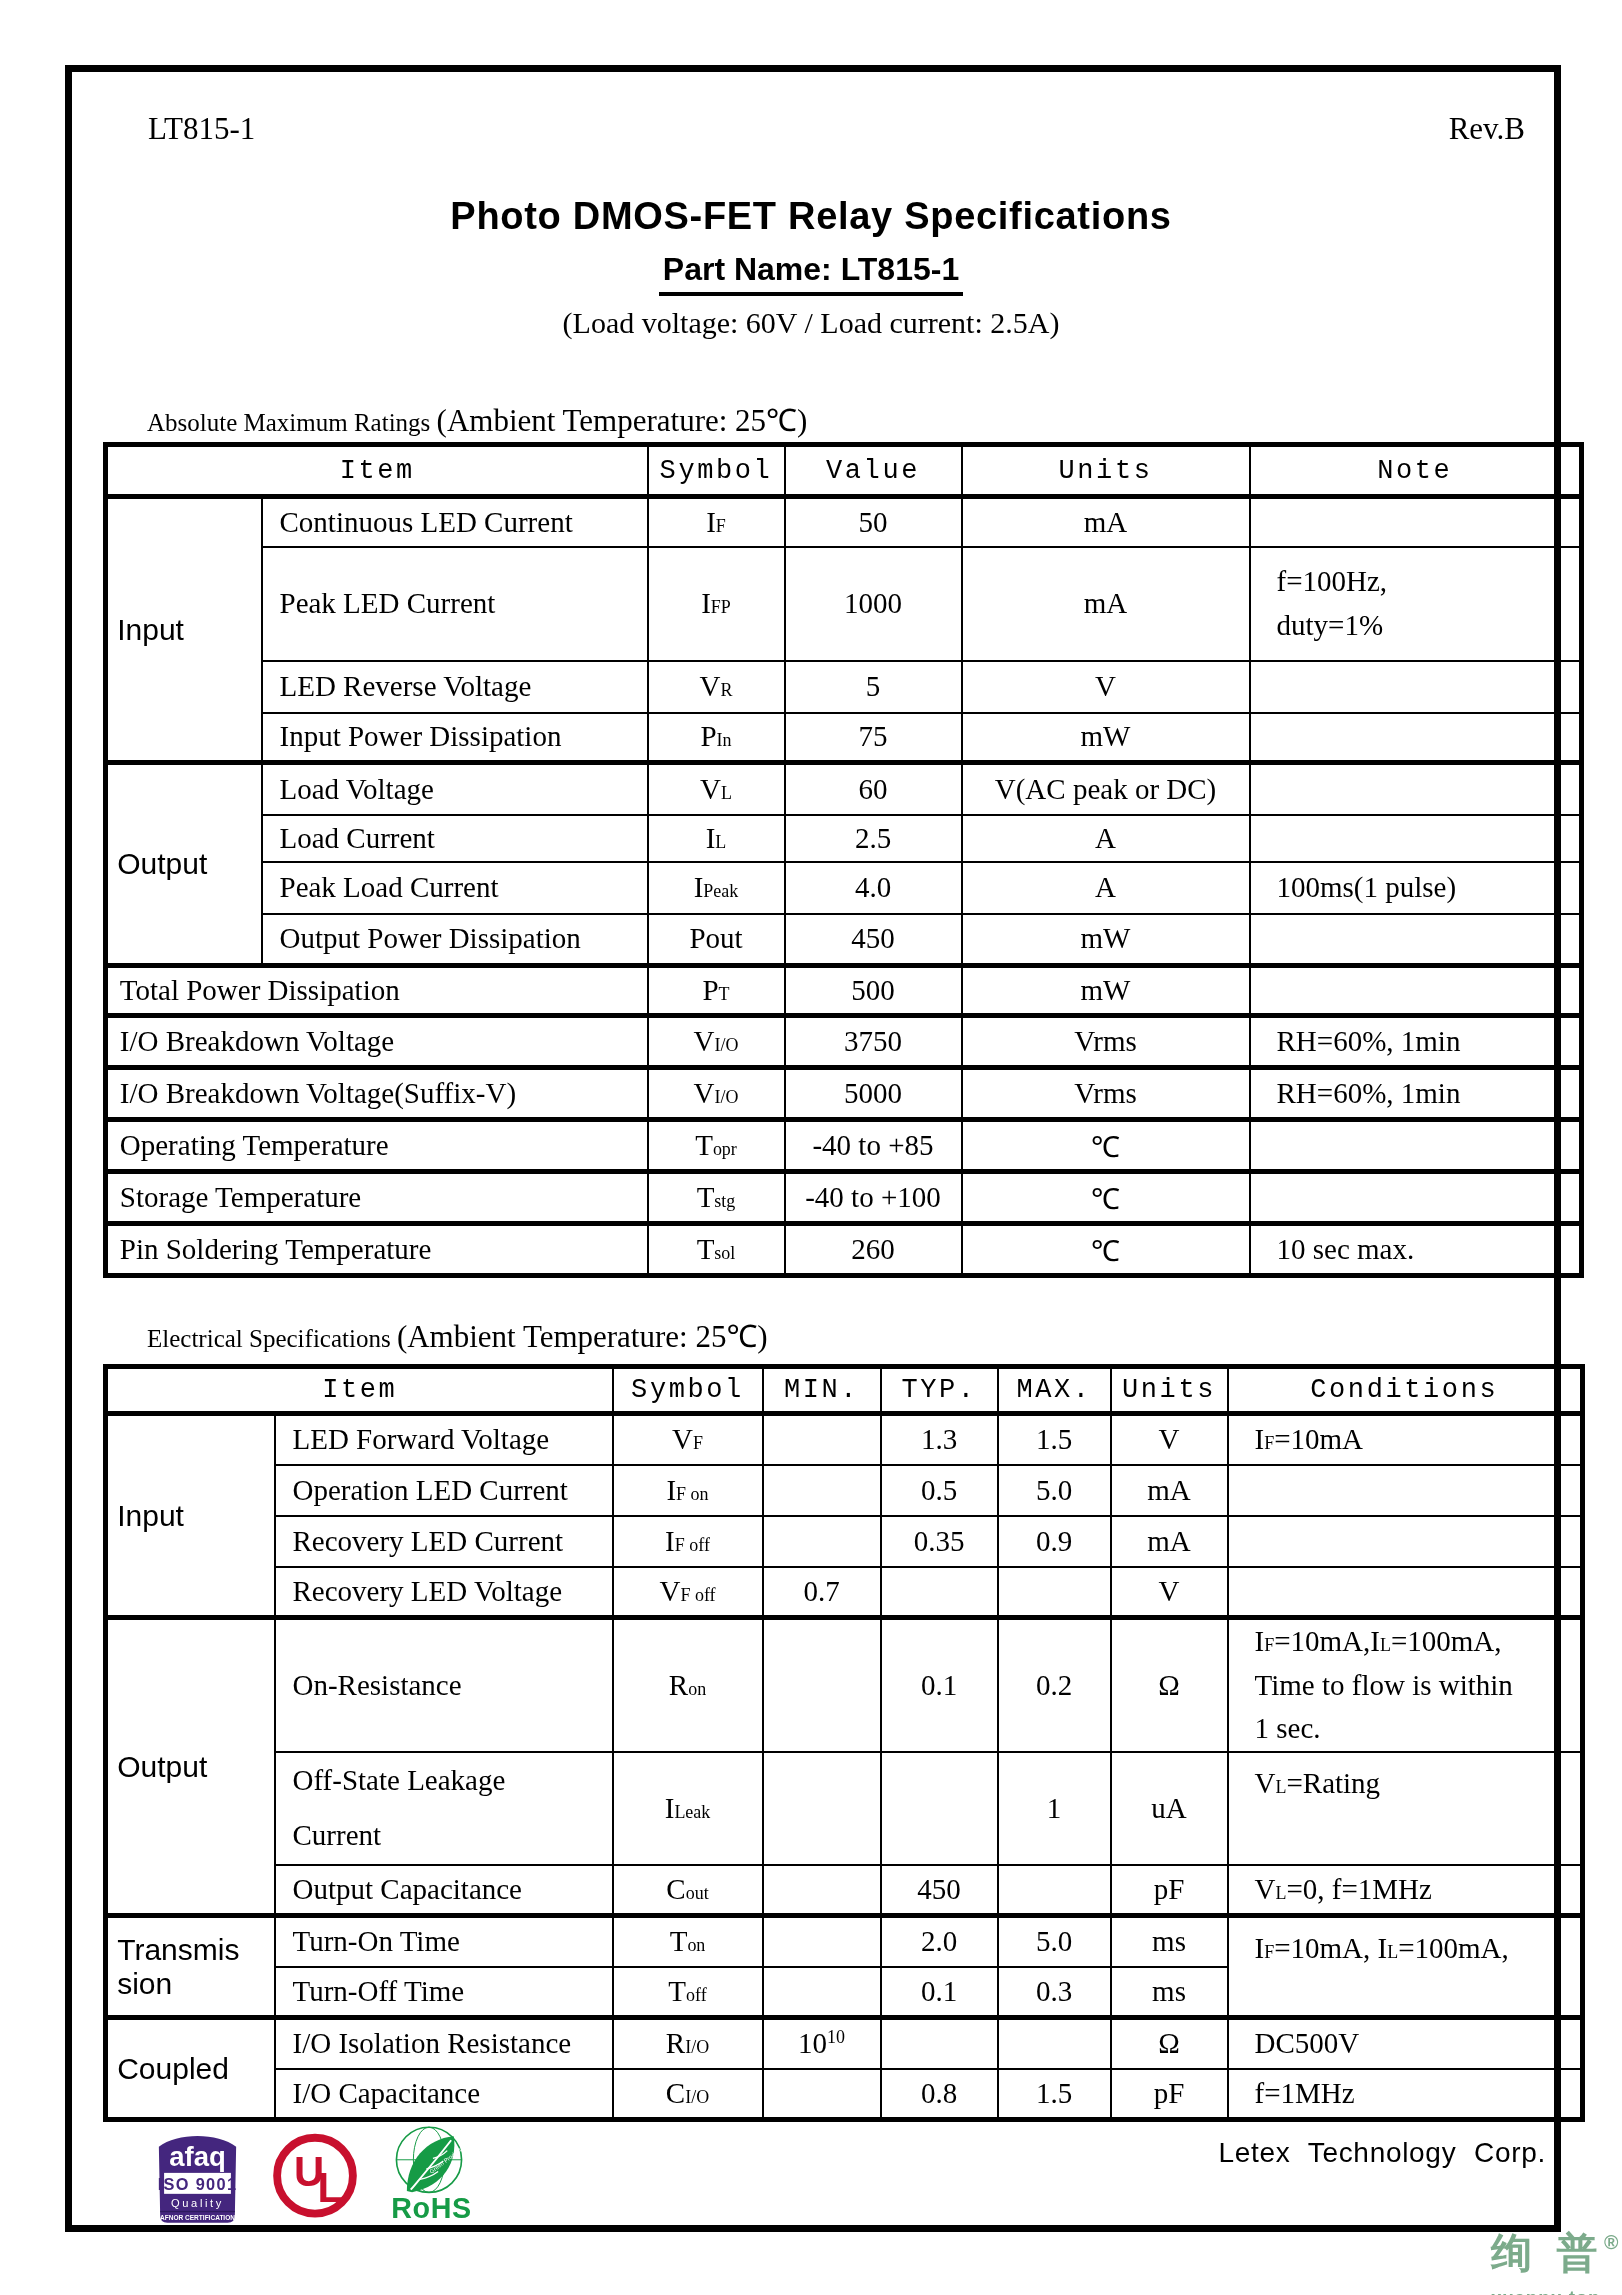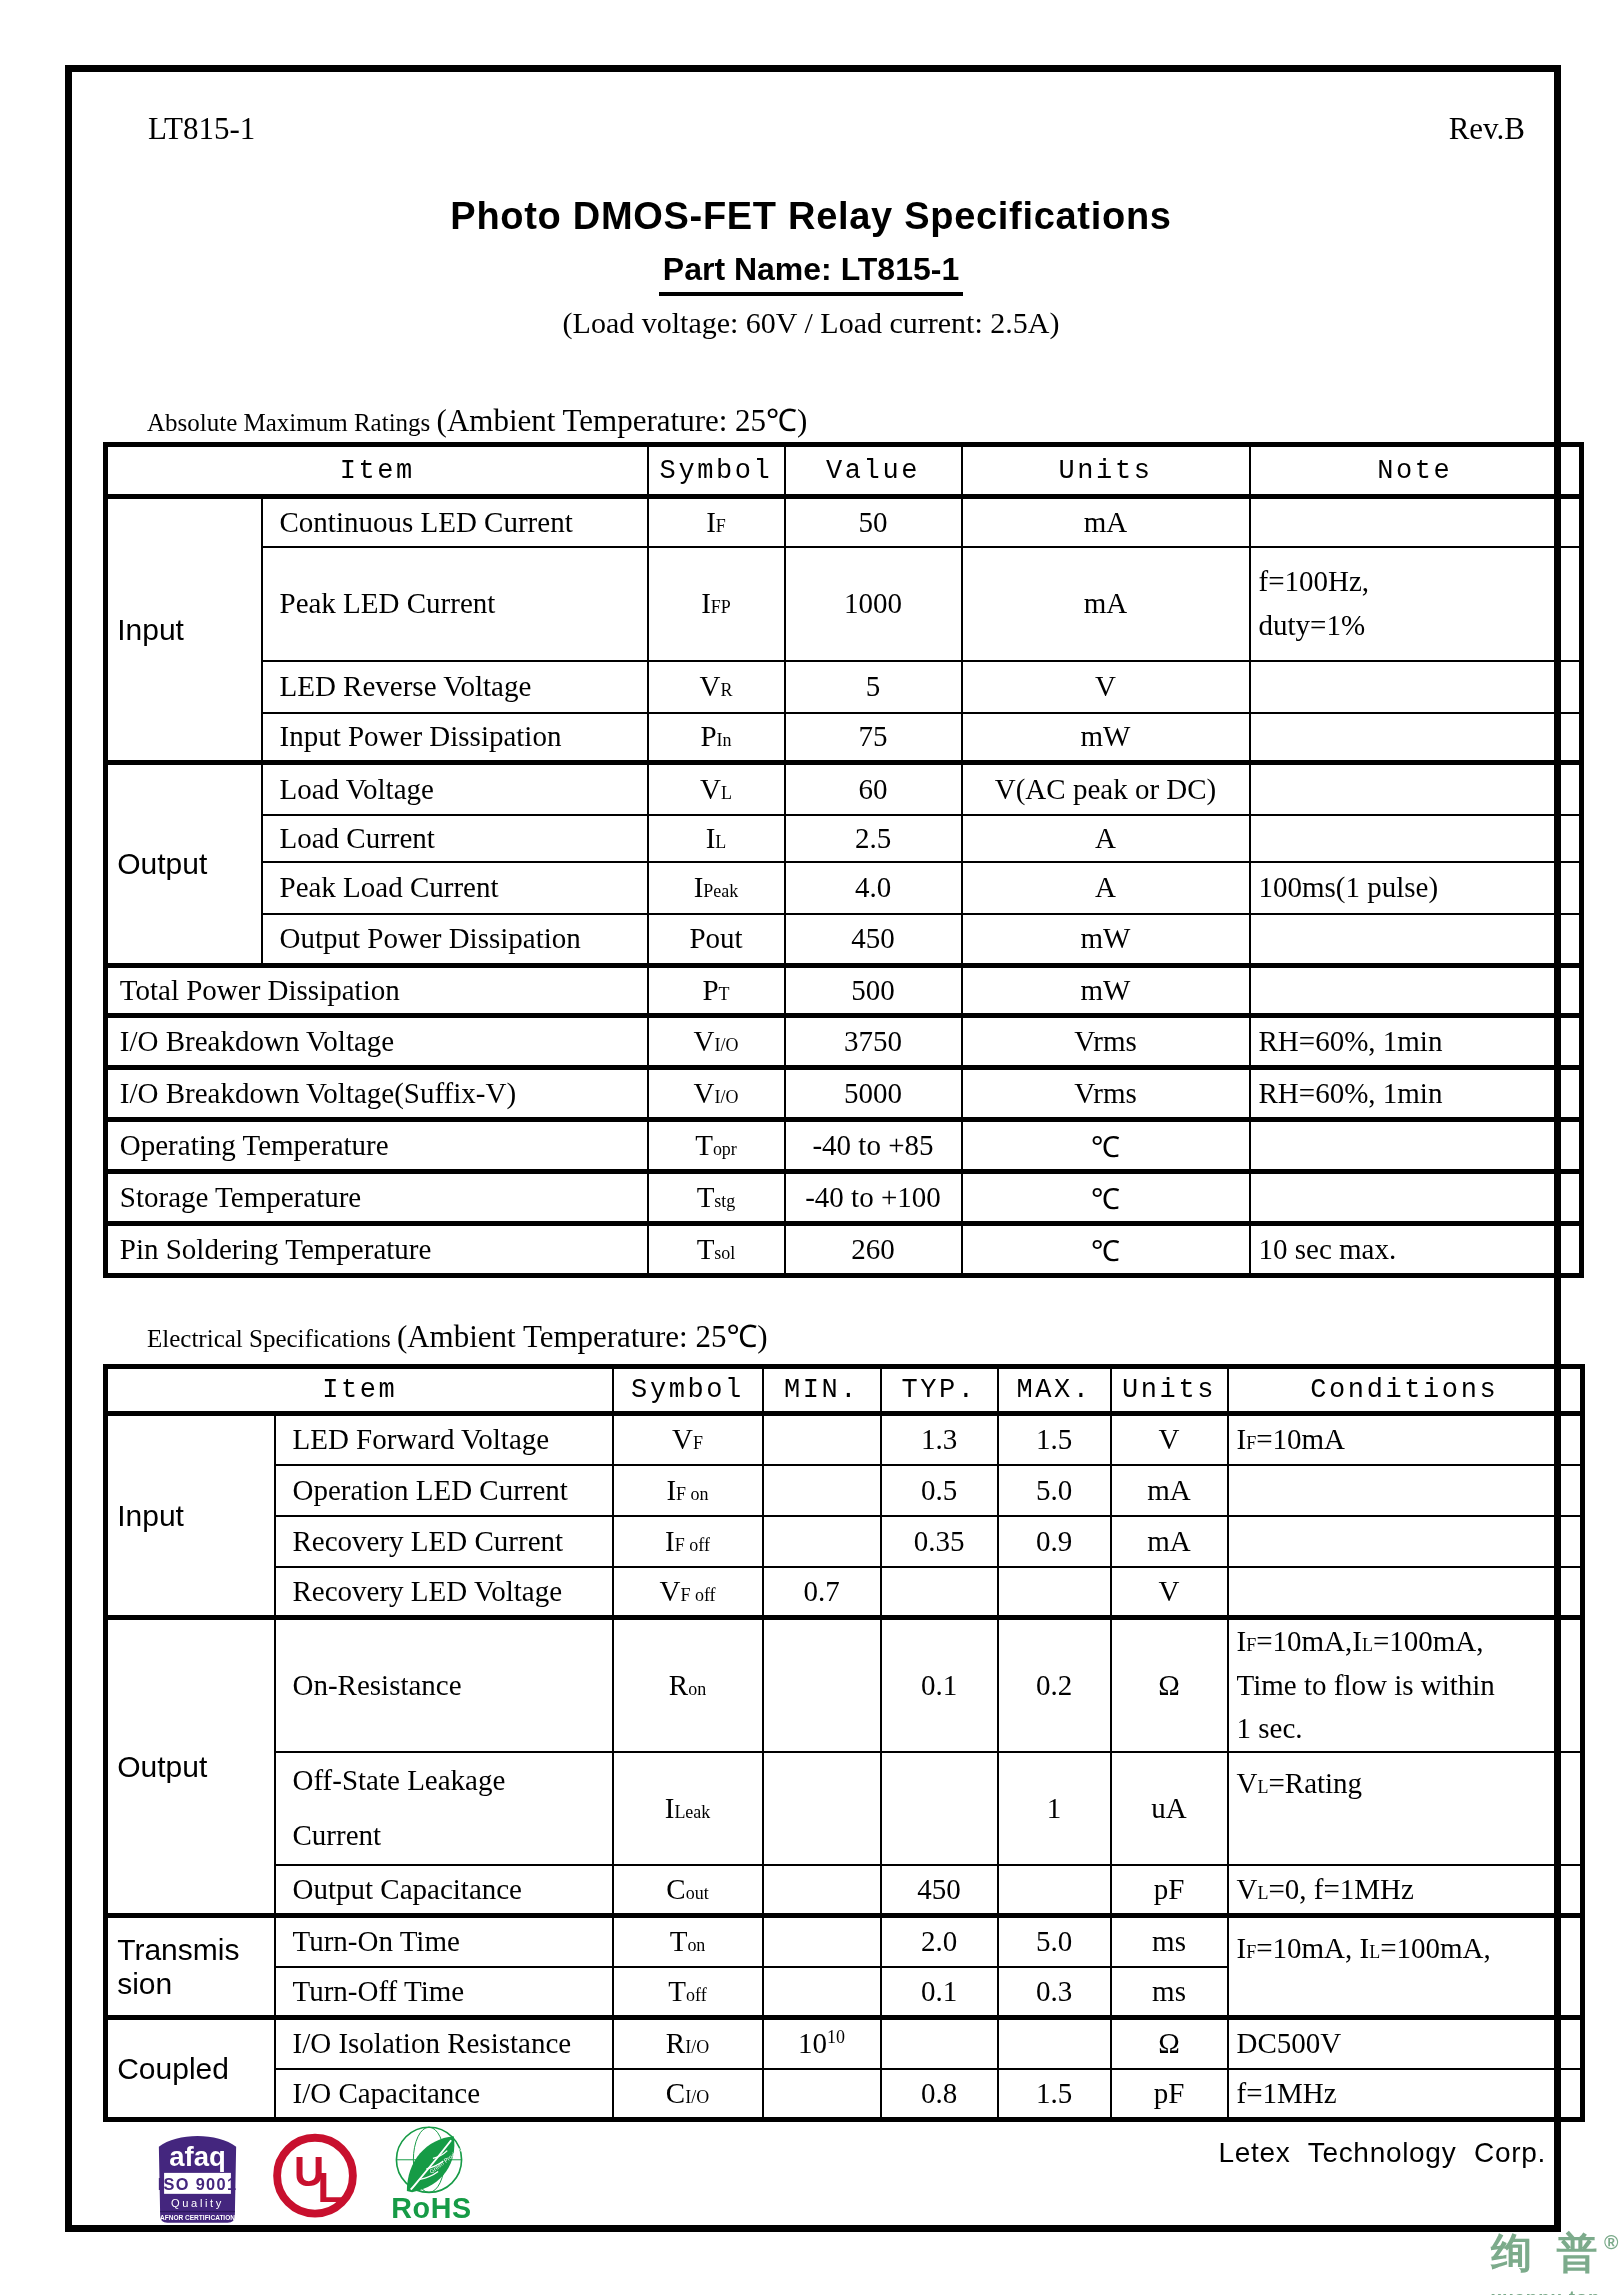--- a/index.html
+++ b/index.html
@@ -28,21 +28,21 @@
   .es-table{top:1364px;}
   td{border:2px solid #000;font-size:29px;vertical-align:middle;padding:0;
     white-space:pre-line;overflow:hidden;}
   tr.hdr td{font-family:"Liberation Mono",monospace;font-size:27px;letter-spacing:2.6px;
     text-align:center;border-bottom-width:5.2px;}
   tr.gsep td{border-top-width:5.2px;}
   td.group{font-family:"Liberation Sans",sans-serif;font-size:30px;text-align:left;padding-left:9.2px;}
   td.item{text-align:left;padding-left:17px;}
   td.item.full{padding-left:11.8px;}
   td.sym,td.val,td.unit,td.minc,td.typc,td.maxc{text-align:center;}
-  td.note,td.cond{text-align:left;padding-left:8px;margin-top:29px;}
+  td.note,td.cond{text-align:left;padding-left:26px;margin-top:29px;}
   td.lh-tall{line-height:1.5;}
   td.lh-loose{line-height:1.9;}
   td.va-top{vertical-align:top;padding-top:14.4px;}
   .t-sub{font-size:0.62em;}
   .t-sup{font-size:0.62em;vertical-align:0.55em;}
   .footer-logos{position:absolute;left:151px;top:2125px;height:99px;display:flex;gap:25px;align-items:flex-end;}
   .company{position:absolute;right:76px;top:2137px;font-family:"Liberation Sans",sans-serif;
     font-size:28px;word-spacing:9.2px;letter-spacing:0.7px;}
   .watermark{position:absolute;left:1491px;top:2233px;color:#7cab8b;line-height:1;}
   .wm-top{white-space:nowrap;}

